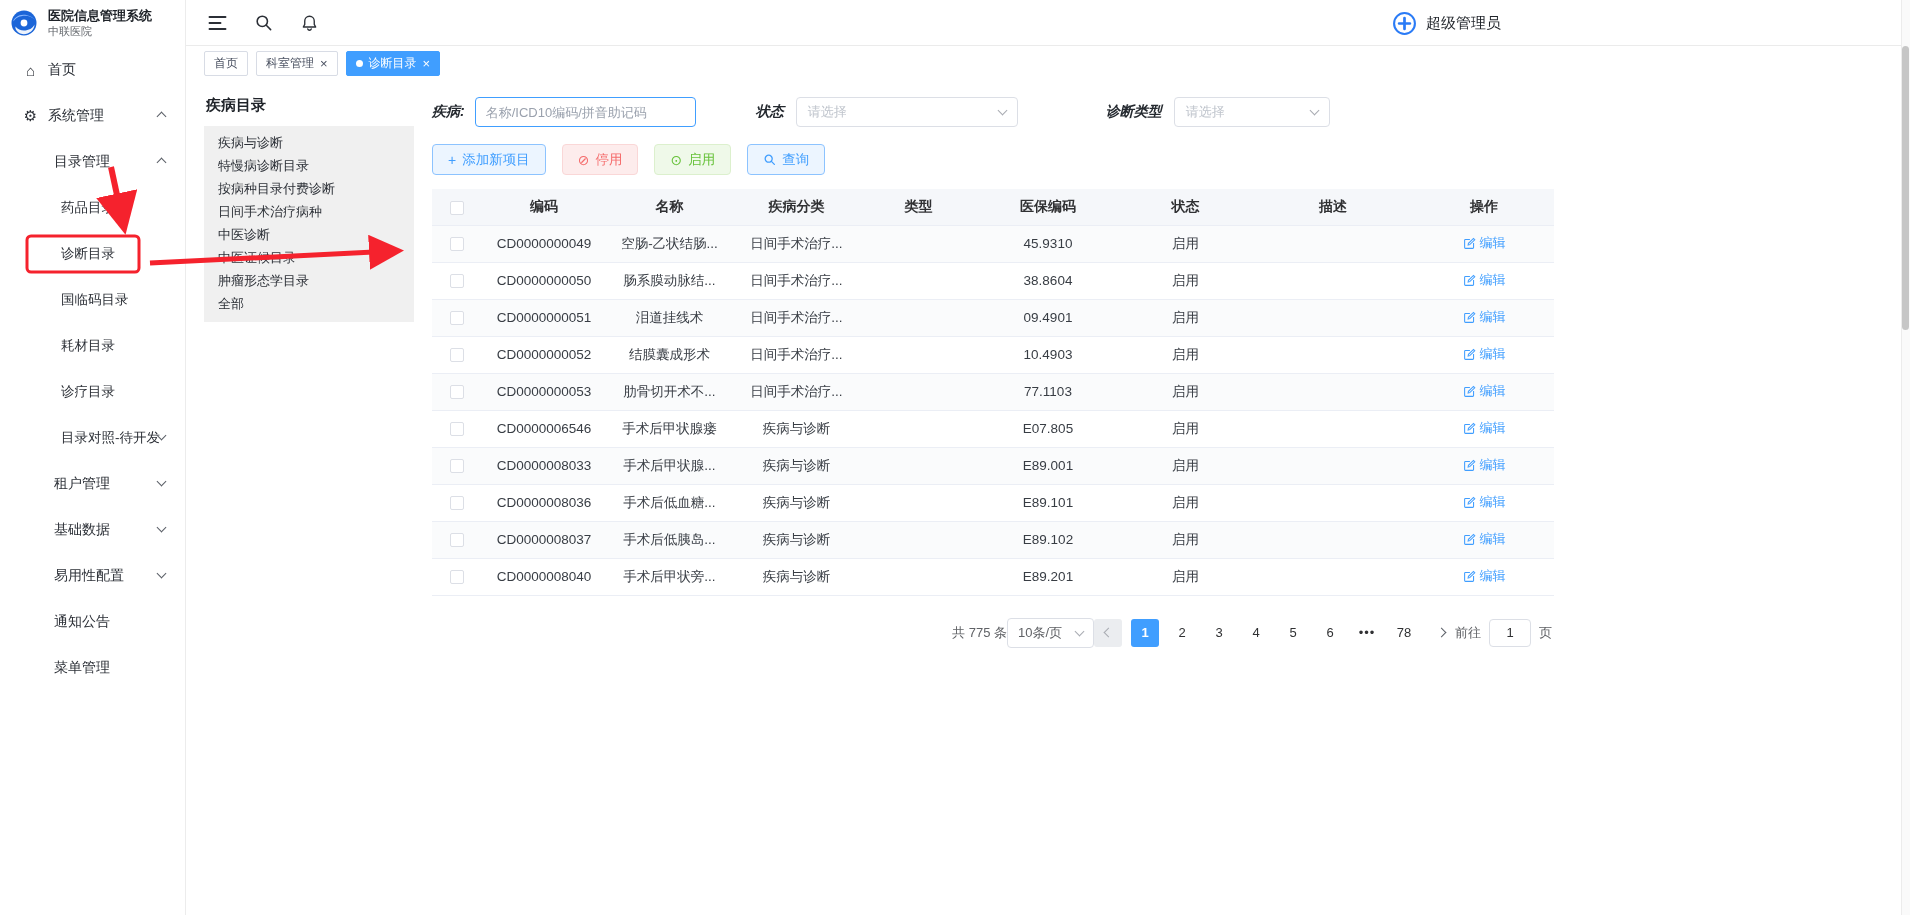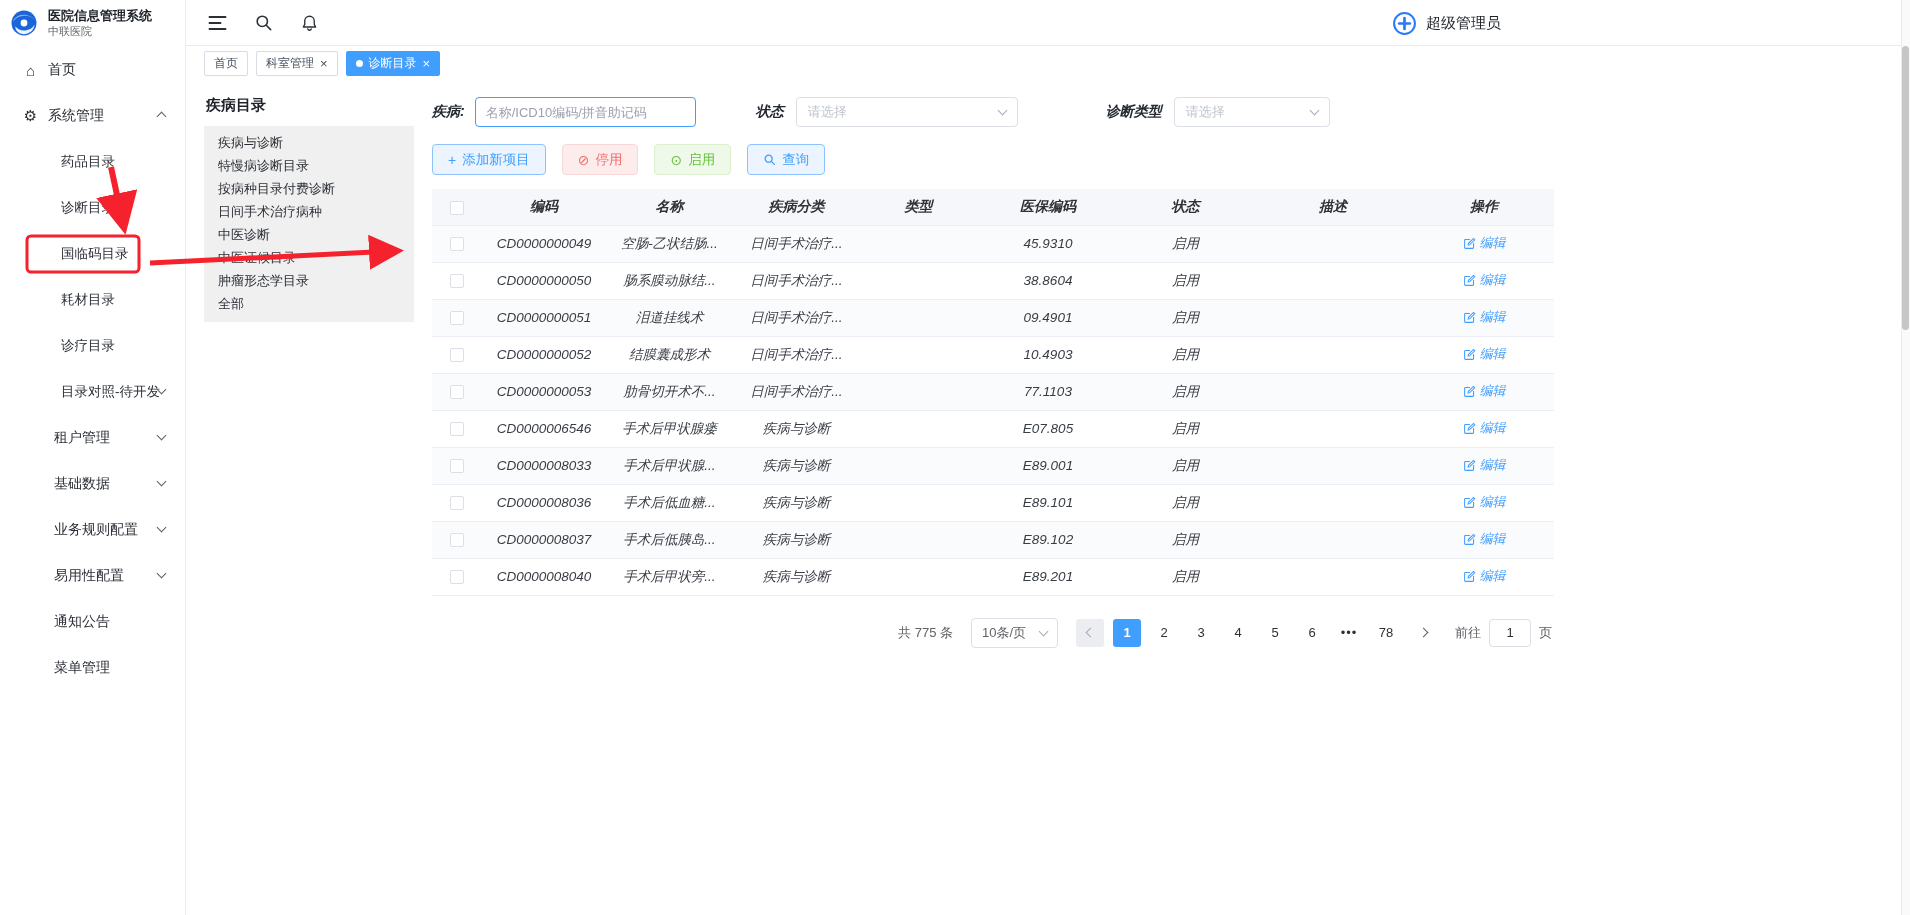--- a/index.html
+++ b/index.html
@@ -67,29 +67,29 @@
   
   .toolbarr { display:flex; align-items:center; gap:16px; margin-top:17px; }
   .btn { height:31px; border-radius:4px; display:inline-flex; align-items:center; gap:6px; padding:0 15px; font-size:13.5px; cursor:pointer; border:1px solid transparent; font-family:inherit; background:#fff; }
   .b-ic { font-size:14px; line-height:1; }
   .btn-add { background:#ecf5ff; border-color:#8cc3ff; color:#409eff; }
   .btn-disable { background:#fdecec; border-color:#fad7d7; color:#f56c6c; }
   .btn-enable { background:#eff9e9; border-color:#dcf0cd; color:#67c23a; }
   .btn-query { background:#ecf5ff; border-color:#8cc3ff; color:#409eff; }
 
   
-  .tbl { width:100%; border-collapse:collapse; table-layout:fixed; margin-top:14px;font-style:italic; }
+  .tbl { width:100%; border-collapse:collapse; table-layout:fixed; margin-top:14px; }
   .tbl th { background:#f5f7fa; height:36px; font-size:14px; font-weight:700; color:#303133; text-align:center; border-bottom:1px solid #ebeef5; white-space:nowrap; }
   .tbl td { height:37px; font-size:13.5px; color:#383d44; text-align:center; border-bottom:1px solid #ebeef5; white-space:nowrap; overflow:hidden; }
   .tbl tr.striped td { background:#fafbfc; }
   .cbx { display:inline-block; width:14px; height:14px; border:1px solid #dcdfe6; border-radius:2px; background:#fff; vertical-align:middle; cursor:pointer; }
   .edit-link { color:#409eff; cursor:pointer; display:inline-flex; align-items:center; gap:4px; text-decoration:none; font-size:13px; }
 
   
-  .pager { display:flex; align-items:center; justify-content:flex-end; gap:18px; margin-top:22px; font-size:13px; color:#606266; padding-right:2px; }
+  .pager { display:flex; align-items:center; justify-content:flex-end; gap:0; margin-top:22px; font-size:13px; color:#606266; padding-right:2px; }
   .pg-size { width:87px; height:30px; border:1px solid #dcdfe6; border-radius:4px; display:flex; align-items:center; justify-content:space-between; padding:0 10px; color:#606266; cursor:pointer; background:#fff; }
   .pg-size .chev { border-color:#a8abb2; }
   .pg-group { display:flex; align-items:center; gap:9px; }
   .pg-btn { min-width:28px; height:28px; display:inline-flex; align-items:center; justify-content:center; border-radius:3px; font-size:13px; color:#303133; cursor:pointer; background:transparent; }
   .pg-prev { background:#ebedf0; }
   .pg-prev .chev { border-color:#a8abb2; }
   .pg-active { background:#409eff; color:#fff; font-weight:700; }
   .pg-more { letter-spacing:1px; color:#303133; }
   .pg-goto { display:flex; align-items:center; gap:8px; color:#606266; }
   .pg-goto-input { width:42px; height:28px; border:1px solid #dcdfe6; border-radius:4px; text-align:center; font-size:13px; color:#303133; outline:none; font-family:inherit; }
@@ -120,20 +120,24 @@
     <nav class="menu">
       <div class="mi lvl1">
         <span class="mi-glyph">⌂</span>
         <span>首页</span>
       </div>
       <div class="mi lvl1">
         <span class="mi-glyph">⚙</span>
         <span>系统管理</span>
         <i class="chev up"></i>
       </div>
+      <div class="mi lvl2">
+        <span>目录管理</span>
+        <i class="chev up"></i>
+      </div>
       <div class="mi lvl3">
         <span>药品目录</span>
       </div>
       <div class="mi lvl3">
         <span>诊断目录</span>
       </div>
       <div class="mi lvl3">
         <span>国临码目录</span>
       </div>
       <div class="mi lvl3">
@@ -145,24 +149,20 @@
       <div class="mi lvl3">
         <span>目录对照-待开发</span>
         <i class="chev down"></i>
       </div>
       <div class="mi lvl2">
         <span>租户管理</span>
         <i class="chev down"></i>
       </div>
       <div class="mi lvl2">
         <span>基础数据</span>
-        <i class="chev down"></i>
-      </div>
-      <div class="mi lvl2">
-        <span>业务规则配置</span>
         <i class="chev down"></i>
       </div>
       <div class="mi lvl2">
         <span>易用性配置</span>
         <i class="chev down"></i>
       </div>
       <div class="mi lvl2">
         <span>通知公告</span>
       </div>
       <div class="mi lvl2">

